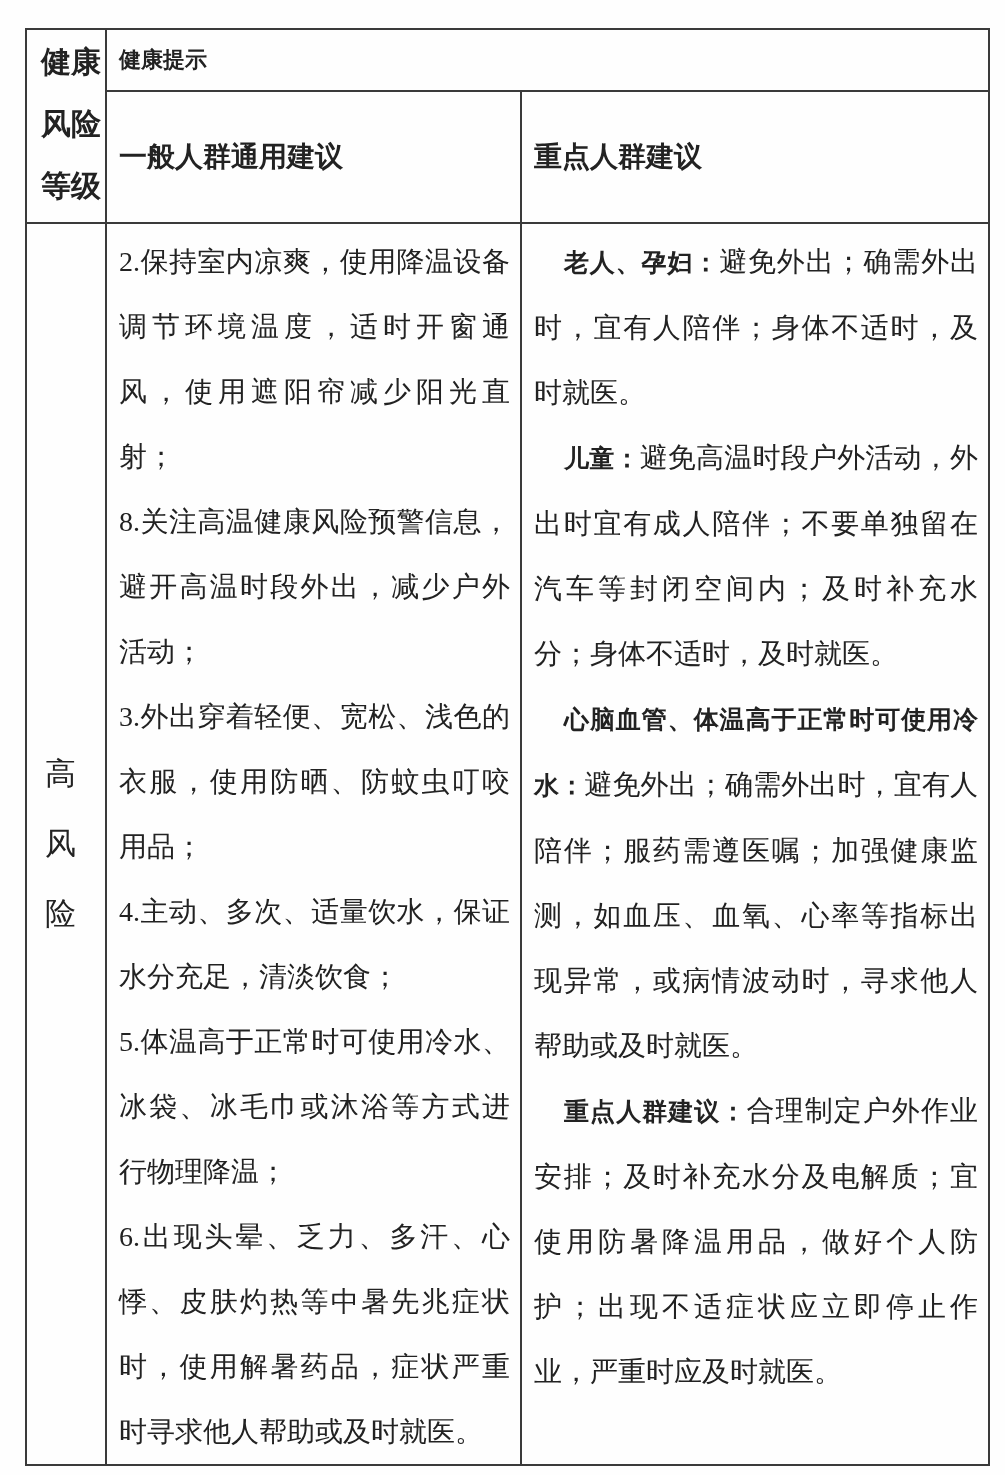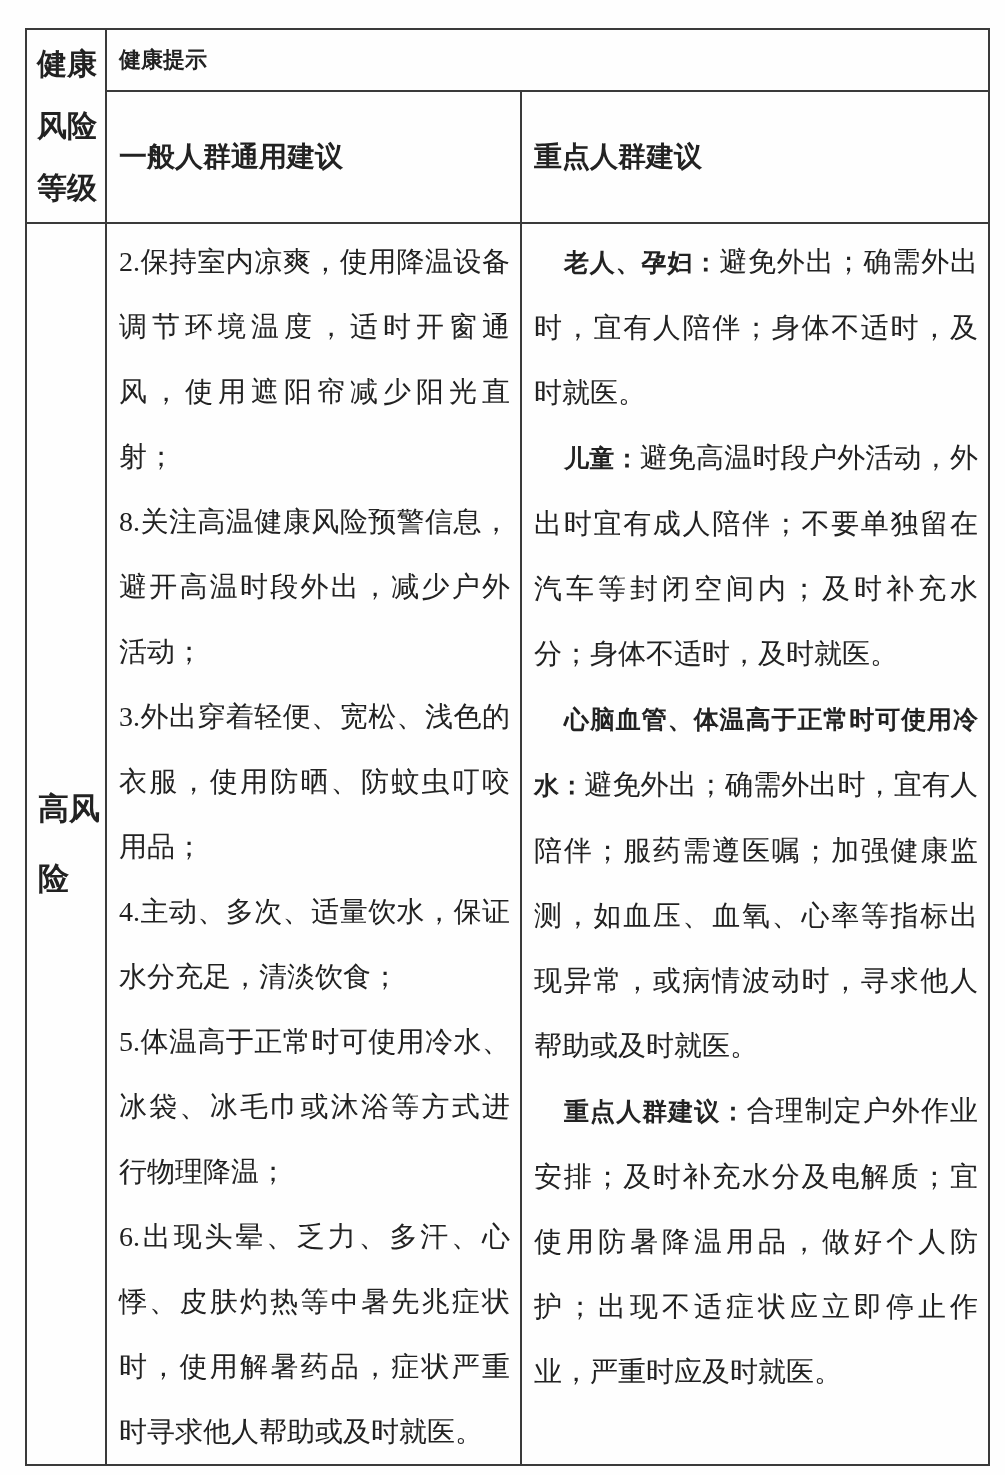--- a/index.html
+++ b/index.html
@@ -34,51 +34,51 @@
   
   col.c1 { width: 80px; }
   col.c2 { width: 415px; }
   col.c3 { width: 468px; }
   
   tr.row-head1 td { height: 60px; }
   tr.row-head2 td { height: 130px; }
   tr.row-body  td { height: 1206px; }
 
   .risk-header {
-    font-family: Liberation Sans, sans-serif;
+    font-family: Liberation Mono, monospace;
     font-weight: bold;
     font-size: 30px;
     line-height: 62px;
     white-space: pre-line;
-    text-align: right;
-    padding: 0 8px 0 10px;
+    text-align: center;
+    padding: 0 0 0 10px;
     vertical-align: middle;
   }
   .tips-header {
     font-family: "Liberation Sans", sans-serif;
     font-weight: bold;
     font-size: 22px;
     padding: 0 0 0 12px;
     vertical-align: middle;
   }
   .sub-header {
     font-family: "Liberation Sans", sans-serif;
     font-weight: bold;
     font-size: 28px;
     padding: 0 0 0 12px;
     vertical-align: middle;
   }
   .risk-level {
     font-family: "Liberation Sans", sans-serif;
-    font-weight: bold;
+    font-weight: normal;
     font-size: 31px;
     line-height: 70px;
     white-space: pre-line;
     text-align: left;
-    padding: 0 0 0 11px;
+    padding: 0 0 0 18px;
     vertical-align: middle;
   }
   .body-cell {
     vertical-align: top;
     padding: 5px 10px 0 12px;
   }
   .body-cell p {
     margin: 0;
     font-size: 28px;
     line-height: 65px;

